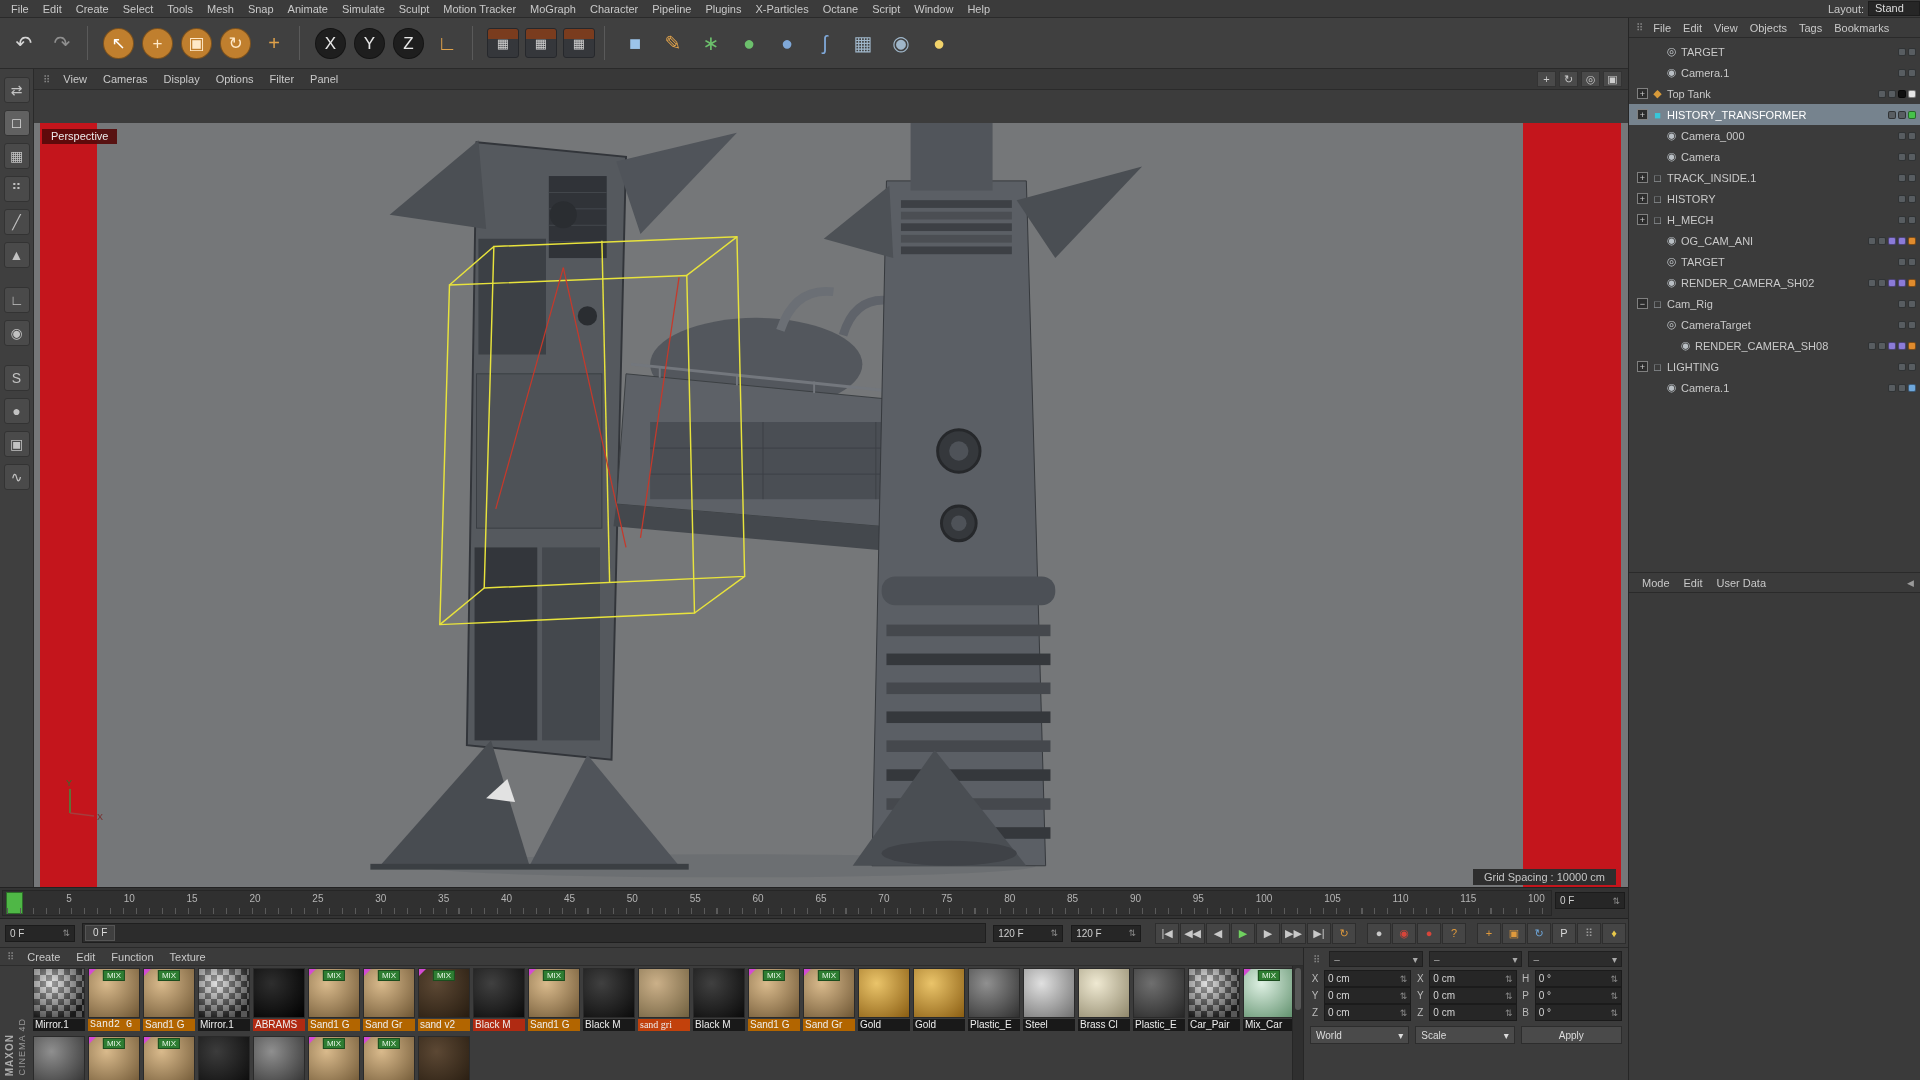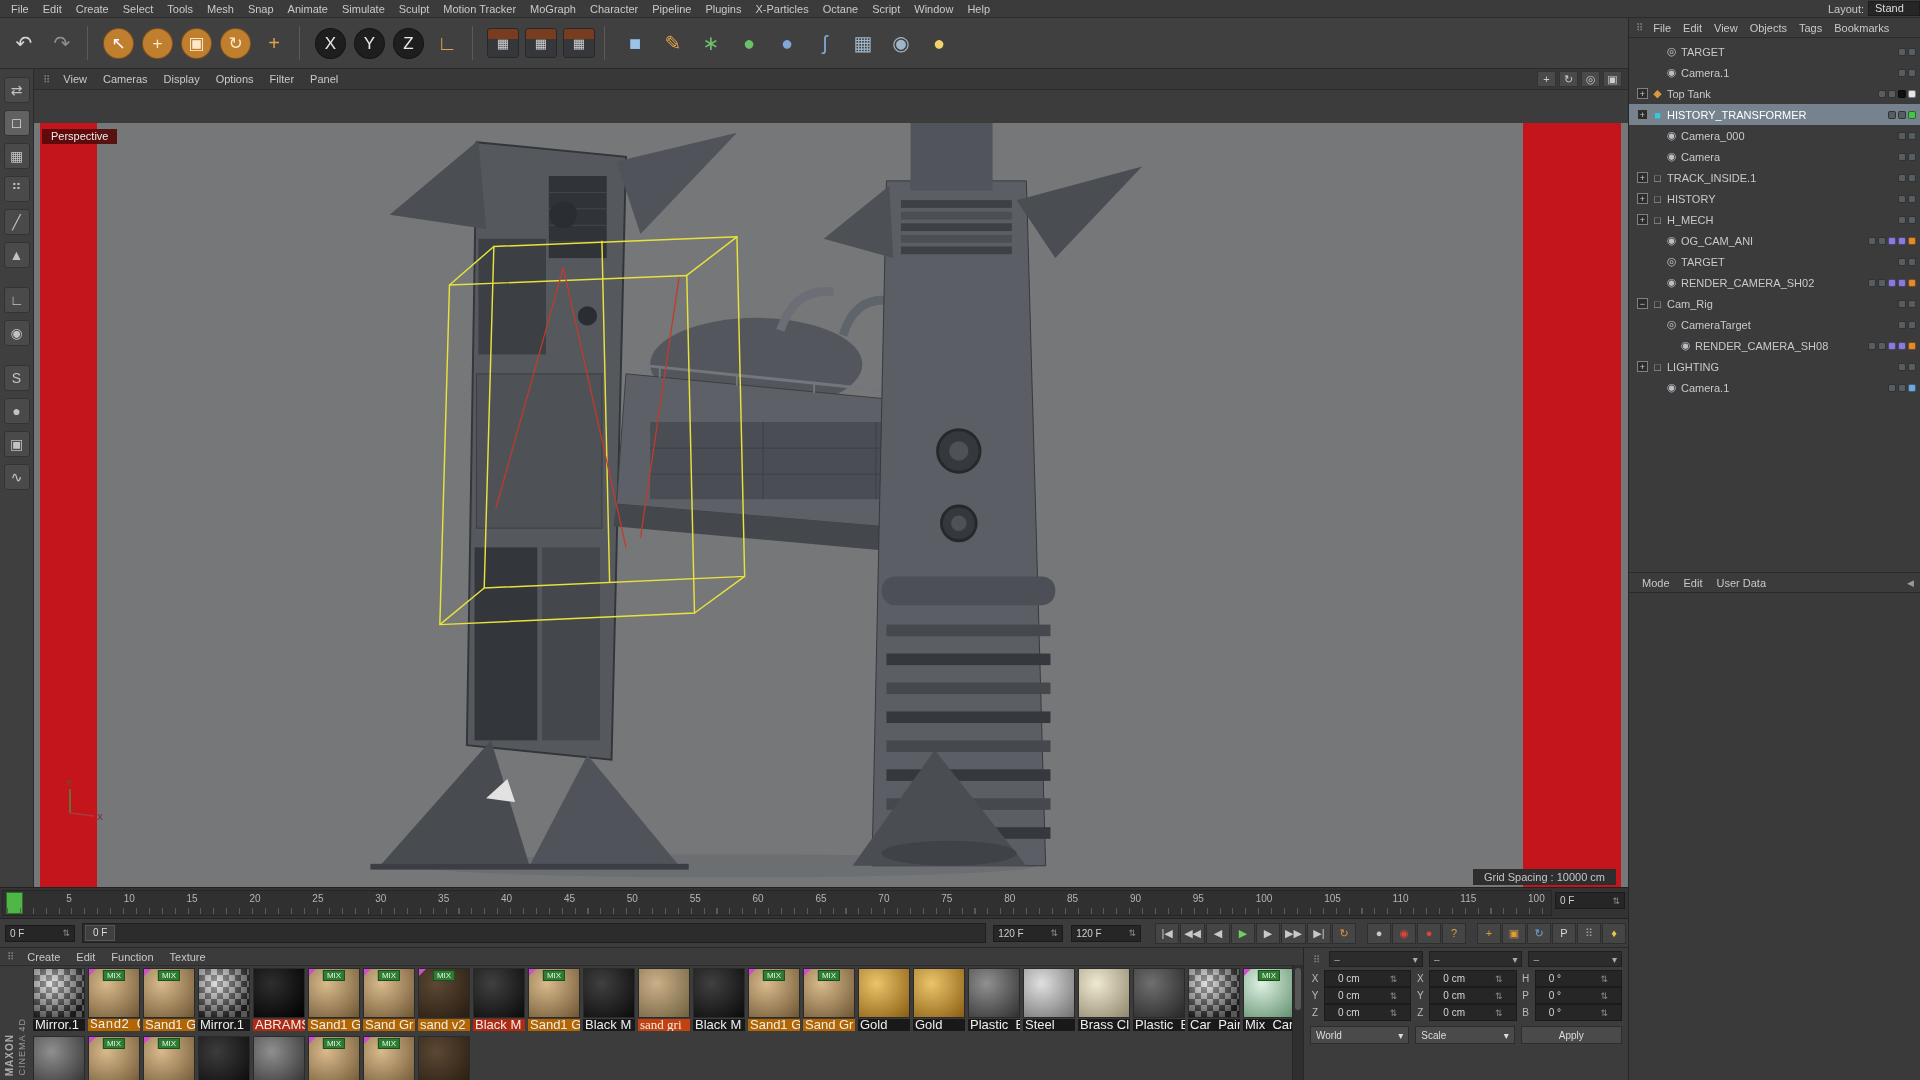--- a/index.html
+++ b/index.html
@@ -92,34 +92,34 @@
   .thumb{width:52px;height:50px;margin:0 auto;position:relative;border:1px solid #2a2a2a;box-sizing:border-box;
          background:radial-gradient(circle at 35% 30%,var(--c1,#888),var(--c2,#222));}
   .thumb.checker{background:
       radial-gradient(circle at 35% 30%,rgba(255,255,255,.5),rgba(0,0,0,.55) 78%),
       linear-gradient(45deg,#3a3a3a 25%,transparent 25%,transparent 75%,#3a3a3a 75%),
       linear-gradient(45deg,#3a3a3a 25%,#c2c2c2 25%,#c2c2c2 75%,#3a3a3a 75%);
       background-size:100% 100%,12px 12px,12px 12px;background-position:0 0,0 0,6px 6px;}
   .thumb.tagged::after{content:"";position:absolute;left:0;top:0;border-top:7px solid #d44ad4;border-right:7px solid transparent;}
   .mix-badge{position:absolute;top:1px;left:50%;transform:translateX(-50%);background:#2e7d32;color:#e4f5e4;
              font-size:8px;line-height:9px;padding:0 3px;border:1px solid #1b4d1e;}
-  .mlabel{height:12px;line-height:12px;font-size:13px;color:#eee;padding:0 2px;overflow:hidden;white-space:nowrap;
+  .mlabel{height:12px;line-height:12px;font-size:10px;color:#eee;padding:0 2px;overflow:hidden;white-space:nowrap;
           background:#191919;margin:1px auto 0;width:48px;}
   #mat-row2{display:flex;gap:1px;padding:2px 0 0 2px;overflow:hidden;flex:1;}
   .mat2{width:54px;flex:0 0 54px;}
   #mat-scroll{width:10px;background:#2f2f2f;border-left:1px solid #262626;position:relative;flex:0 0 10px;}
   #mat-scroll::after{content:"";position:absolute;top:2px;left:2px;right:2px;height:42px;background:#565656;border-radius:3px;}
 
   #coord-mgr{width:324px;flex:0 0 324px;background:#3c3c3c;display:flex;flex-direction:column;padding:3px 6px;gap:3px;font-size:10px;box-sizing:border-box;}
   #coord-head{display:flex;align-items:center;gap:6px;}
   #coord-headers{display:flex;flex:1;gap:6px;}
   .chead{flex:1;background:#2c2c2c;border:1px solid #202020;height:14px;display:flex;align-items:center;justify-content:space-between;padding:0 4px;color:#aaa;}
   .crow{display:flex;align-items:center;gap:4px;}
   .clab{width:10px;text-align:center;color:#bbb;}
-  .cfield{flex:1;background:#262626;border:1px solid #1b1b1b;height:15px;display:flex;align-items:center;justify-content:space-between;padding:0 13px;color:#d5d5d5;}
+  .cfield{flex:1;background:#262626;border:1px solid #1b1b1b;height:15px;display:flex;align-items:center;justify-content:space-between;padding:0 3px;color:#d5d5d5;}
   #coord-foot{display:flex;gap:6px;margin-top:2px;}
   .cdrop{flex:1;background:#4a4a4a;border:1px solid #2d2d2d;height:16px;display:flex;align-items:center;justify-content:space-between;padding:0 5px;color:#ddd;}
   #apply-btn{flex:1;background:#4a4a4a;border:1px solid #2d2d2d;height:18px;color:#ddd;font-size:10px;}
 
   
   #right-panel{flex:1;background:#3b3b3b;border-left:1px solid #262626;display:flex;flex-direction:column;min-width:0;}
   #om-menu{height:19px;display:flex;align-items:center;gap:1px;padding:0 4px;background:#3b3b3b;border-bottom:1px solid #2a2a2a;flex:0 0 19px;}
   #om-menu-items{display:flex;overflow:hidden;}
   .om-item{padding:0 6px;white-space:nowrap;}
   #om-tree{height:531px;flex:0 0 531px;overflow:hidden;background:#3b3b3b;padding-top:3px;}

